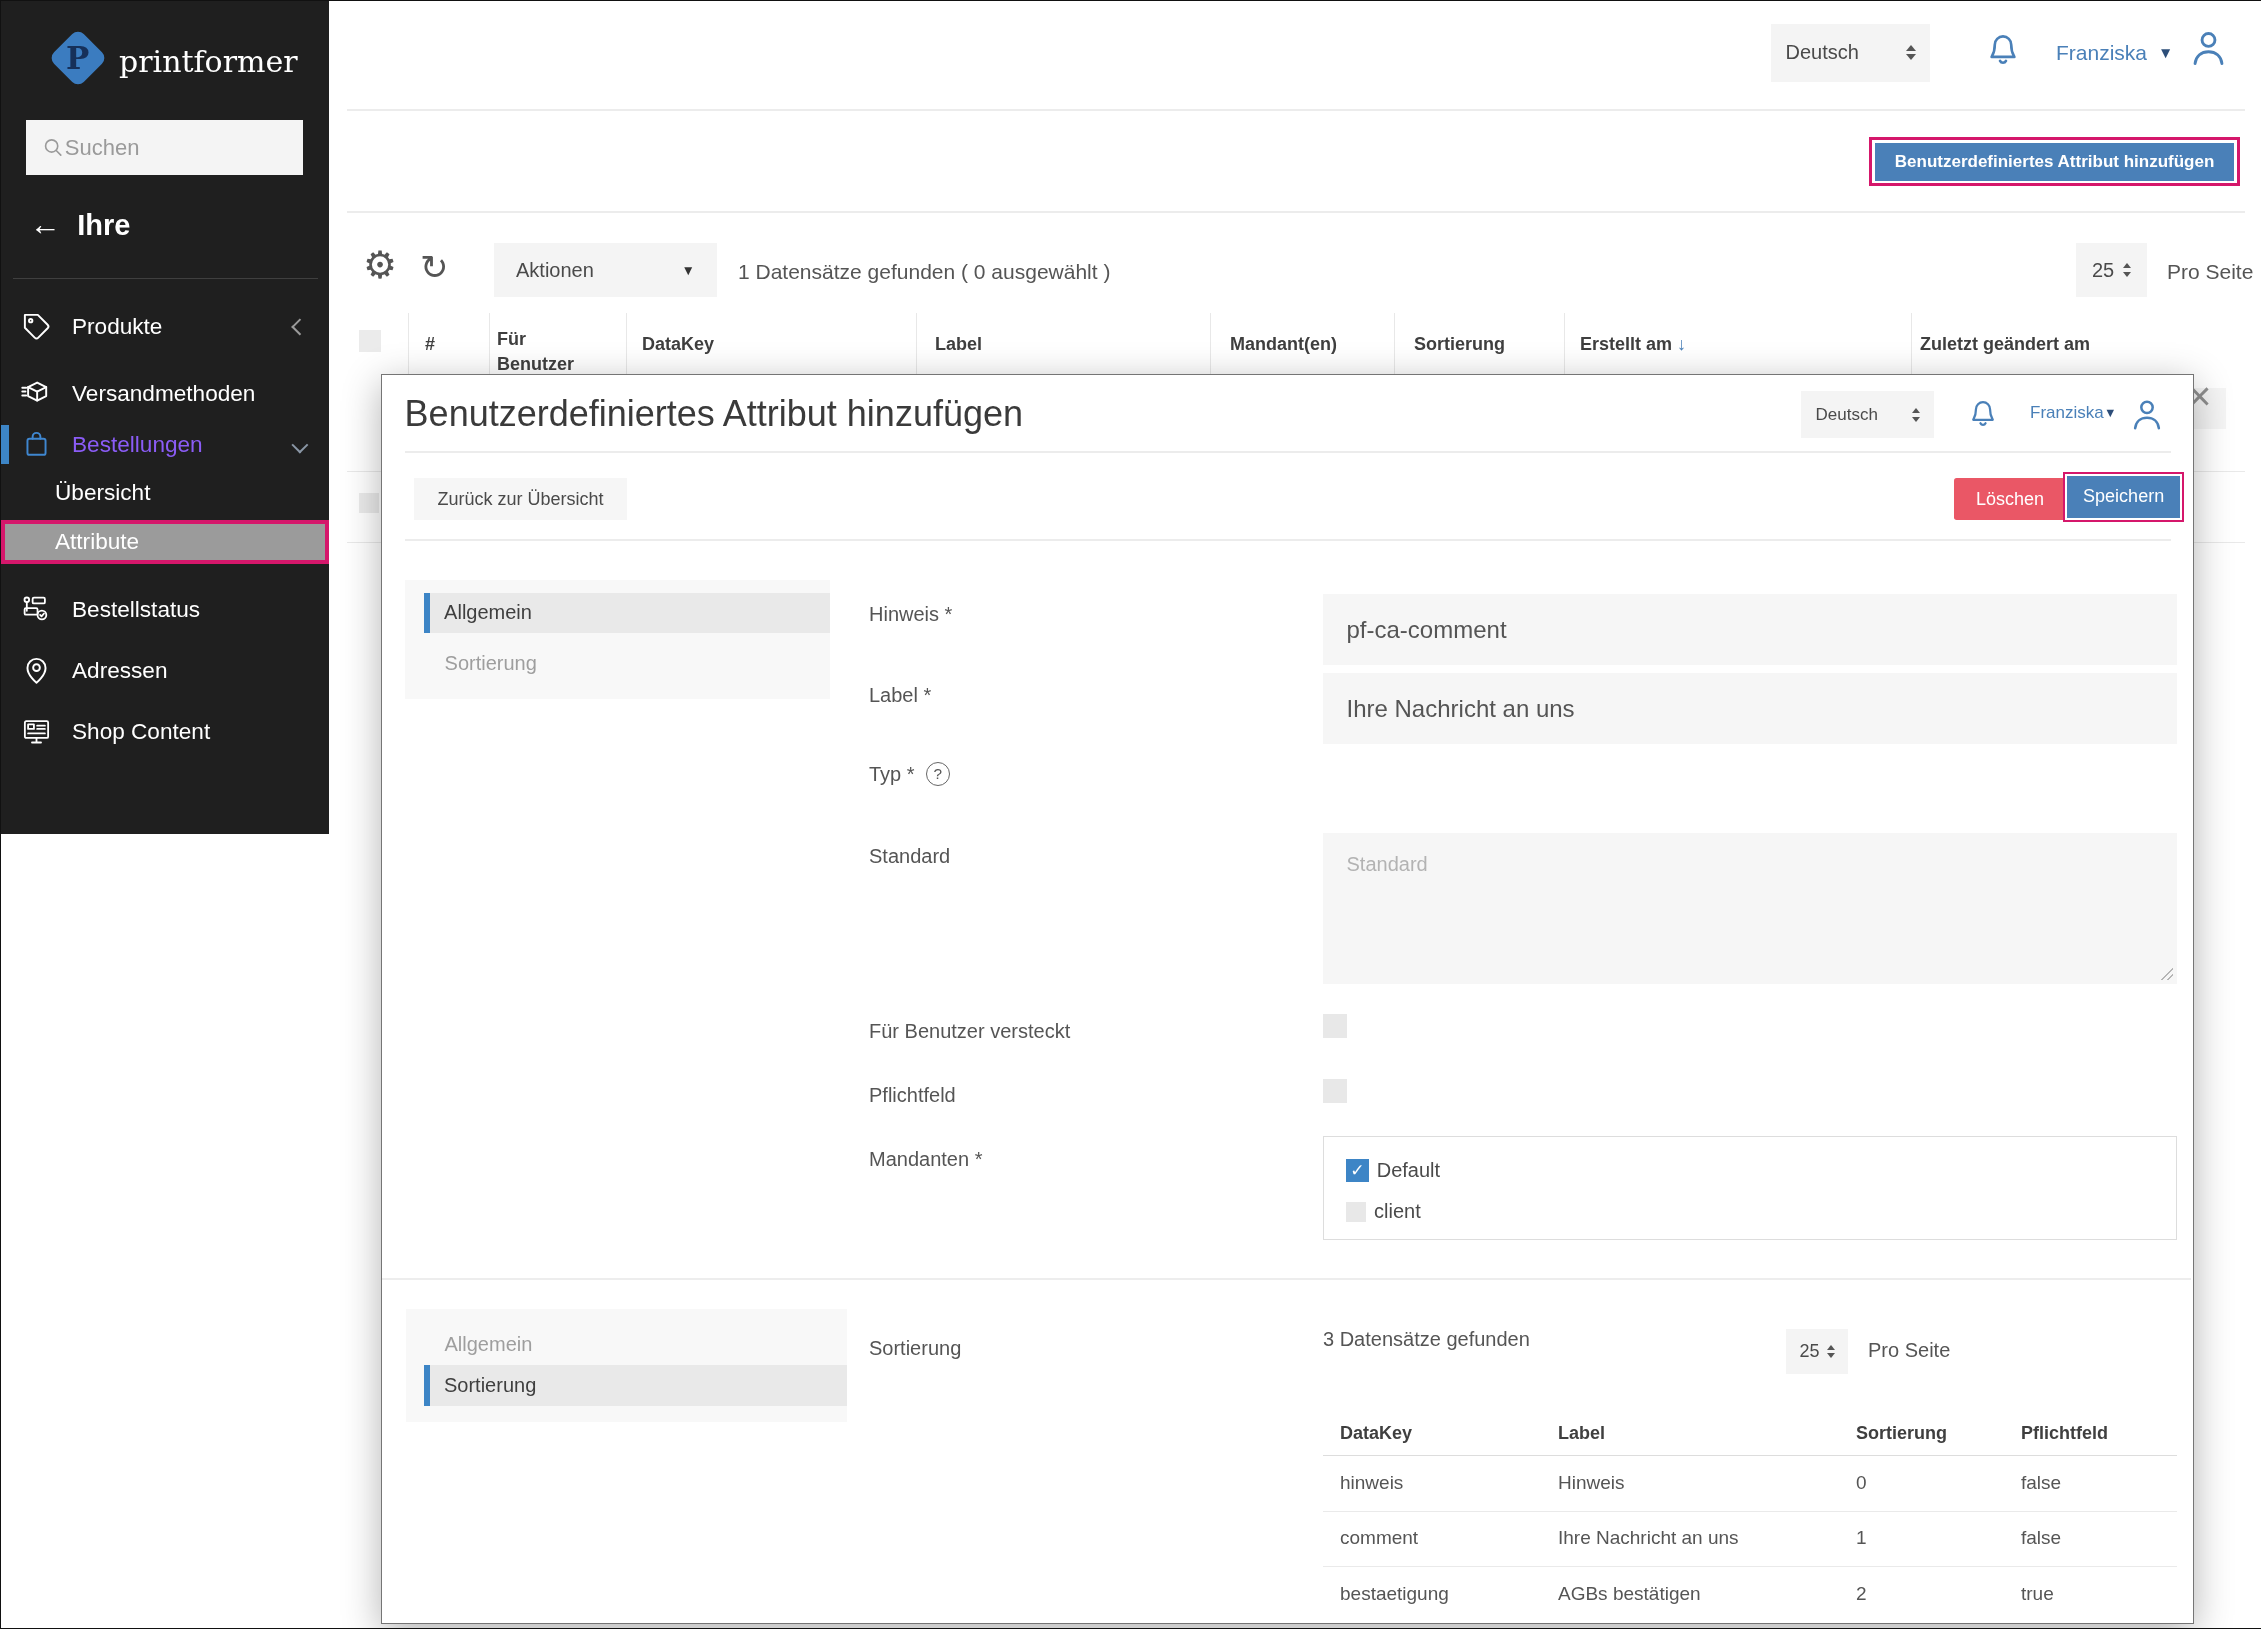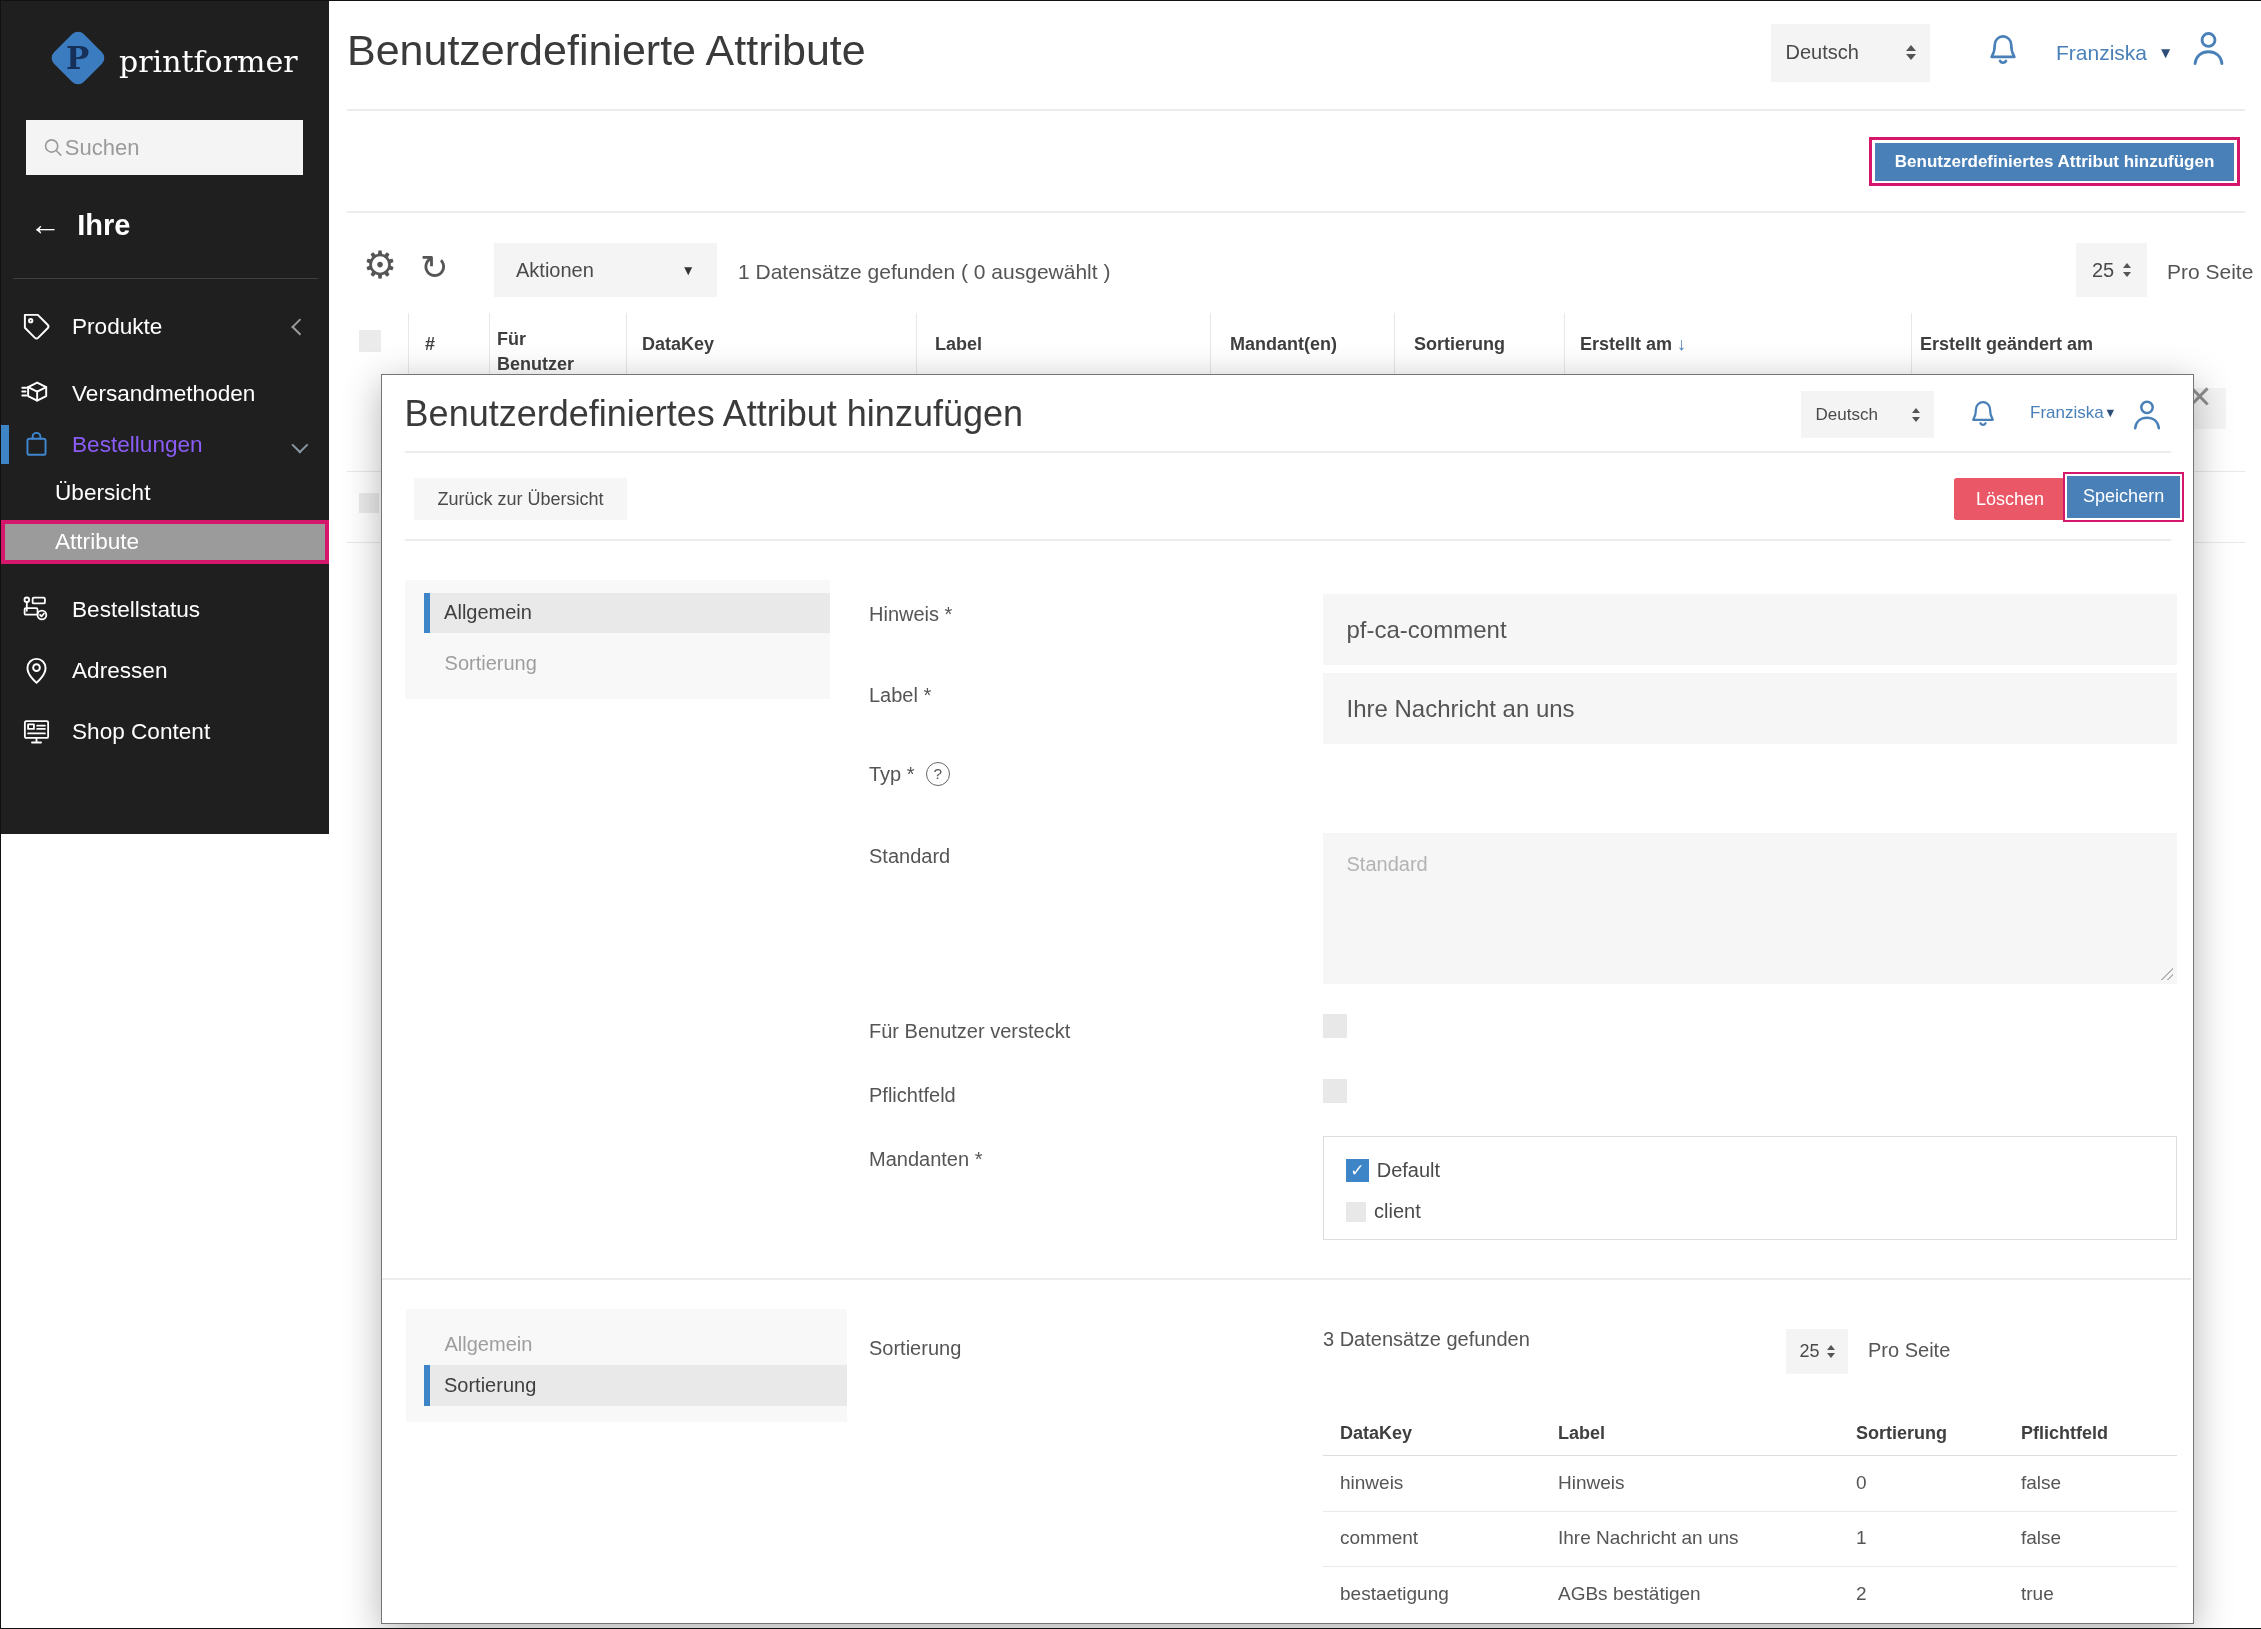--- a/index.html
+++ b/index.html
@@ -157,21 +157,20 @@
       <svg width="31" height="31" viewBox="0 0 24 24" fill="none" stroke="#fff" stroke-width="1.4" stroke-linecap="round" stroke-linejoin="round">
           <rect x="3" y="4" width="18" height="13" rx="1"></rect>
           <path d="M12 17v3M8.5 20.5h7"></path>
           <rect x="5.5" y="6.5" width="4.5" height="3.5"></rect>
           <path d="M12.5 7.5h6M12.5 10h6M5.5 13.5h13"></path>
         </svg>
       <span>Shop Content</span>
     </div>
   </aside>
 
-  <h1 id="page-title">Benutzerdefinierte Attribute</h1>
 
   <div class="abs select-box" style="left:1770px;top:22.6px;width:159px;height:58px;font-size:20px">
     <span>Deutsch</span>
     <span class="stepper">
         <i class="u"></i>
         <i class="d"></i>
       </span>
   </div>
 
   <svg class="abs" style="left:1981px;top:27px" width="42" height="42" viewBox="0 0 24 24" fill="none" stroke="#4a80b8" stroke-width="1.5" stroke-linecap="round" stroke-linejoin="round">
@@ -211,21 +210,21 @@
   <span class="abs" style="left:2166px;top:259px;font-size:21px;color:#555">Pro Seite</span>
 
   <div class="cbox" style="left:358px;top:329px;width:22px;height:22px"></div>
   <span class="th-label" style="left:424px;top:333px">#</span>
   <span class="th-label" style="left:496px;top:326px;width:104px;line-height:1.4">Für Benutzer</span>
   <span class="th-label" style="left:641px;top:333px">DataKey</span>
   <span class="th-label" style="left:934px;top:333px">Label</span>
   <span class="th-label" style="left:1229px;top:333px">Mandant(en)</span>
   <span class="th-label" style="left:1413px;top:333px">Sortierung</span>
   <span class="th-label" style="left:1579px;top:333px"><span>Erstellt am</span> <span class="blue-text">↓</span></span>
-  <span class="th-label" style="left:1919px;top:333px">Erstellt geändert am</span>
+  <span class="th-label" style="left:1919px;top:333px">Zuletzt geändert am</span>
 
   <span class="vsep" style="left:407px"></span>
   <span class="vsep" style="left:488px"></span>
   <span class="vsep" style="left:625px"></span>
   <span class="vsep" style="left:915px"></span>
   <span class="vsep" style="left:1209px"></span>
   <span class="vsep" style="left:1393px"></span>
   <span class="vsep" style="left:1563px"></span>
   <span class="vsep" style="left:1910px"></span>
 

